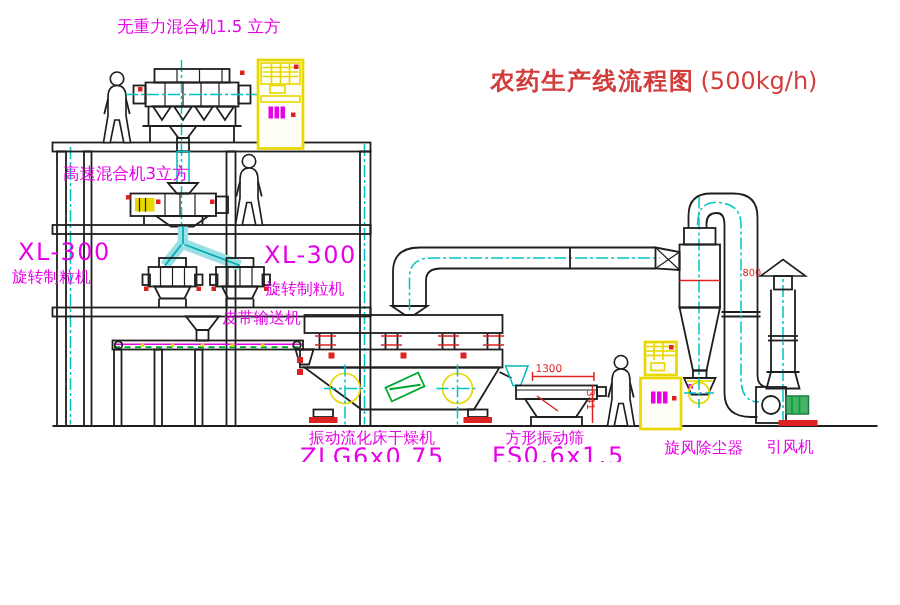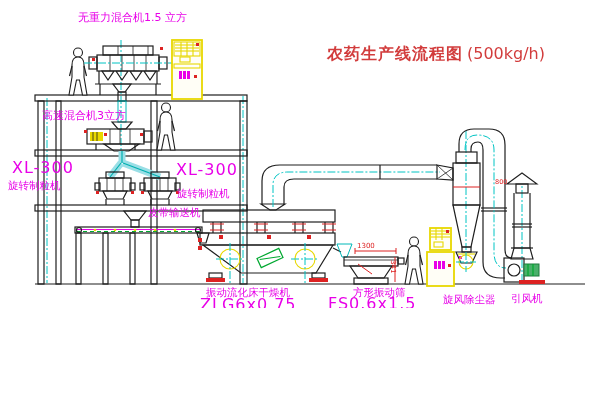--- a/index.html
+++ b/index.html
@@ -322,21 +322,21 @@
 
 <div class="lbl s11" style="left:78px;top:12px;">无重力混合机1.5 立方</div>
 <div class="lbl s11" style="left:42px;top:110px;">高速混合机3立方</div>
 <div class="lbl s16" style="left:12px;top:160px;">XL-300</div>
 <div class="lbl s10" style="left:8px;top:180px;">旋转制粒机</div>
 <div class="lbl s16" style="left:176px;top:162px;">XL-300</div>
 <div class="lbl s10" style="left:177px;top:188px;">旋转制粒机</div>
 <div class="lbl s10" style="left:128px;top:207px;margin-left:20px;">皮带输送机</div>
 <div class="lbl s10" style="left:206px;top:287px;">振动流化床干燥机</div>
 <div class="lbl s16" style="left:200px;top:297px;">ZLG6x0.75</div>
-<div class="lbl s10" style="left:337px;top:287px;margin-left:16px;">方形振动筛</div>
+<div class="lbl s10" style="left:337px;top:287px;">方形振动筛</div>
 <div class="lbl s16" style="left:328px;top:296px;">FS0.6x1.5</div>
 <div class="lbl s10" style="left:443px;top:294px;">旋风除尘器</div>
 <div class="lbl s10" style="left:511px;top:293px;">引风机</div>
 
 <div class="dim" style="left:357px;top:243px;">1300</div>
 <div class="dim vdim" style="left:396px;top:260px;">341</div>
 <div class="dim" style="left:458px;top:179px;font-size:6.5px;margin-left:37px;">800</div>
 
 <div id="title">
   <span class="cn">农药生产线流程图</span>

